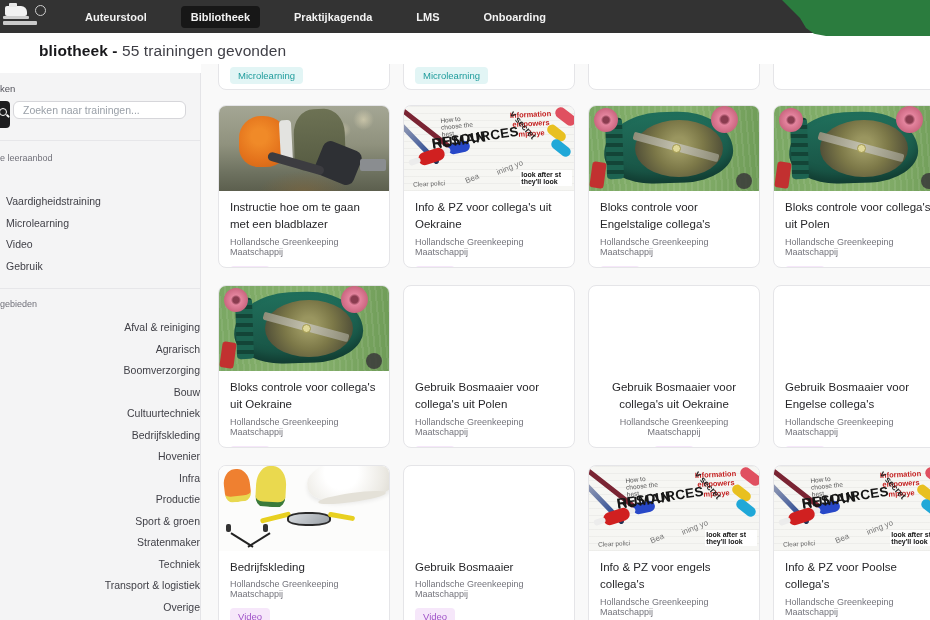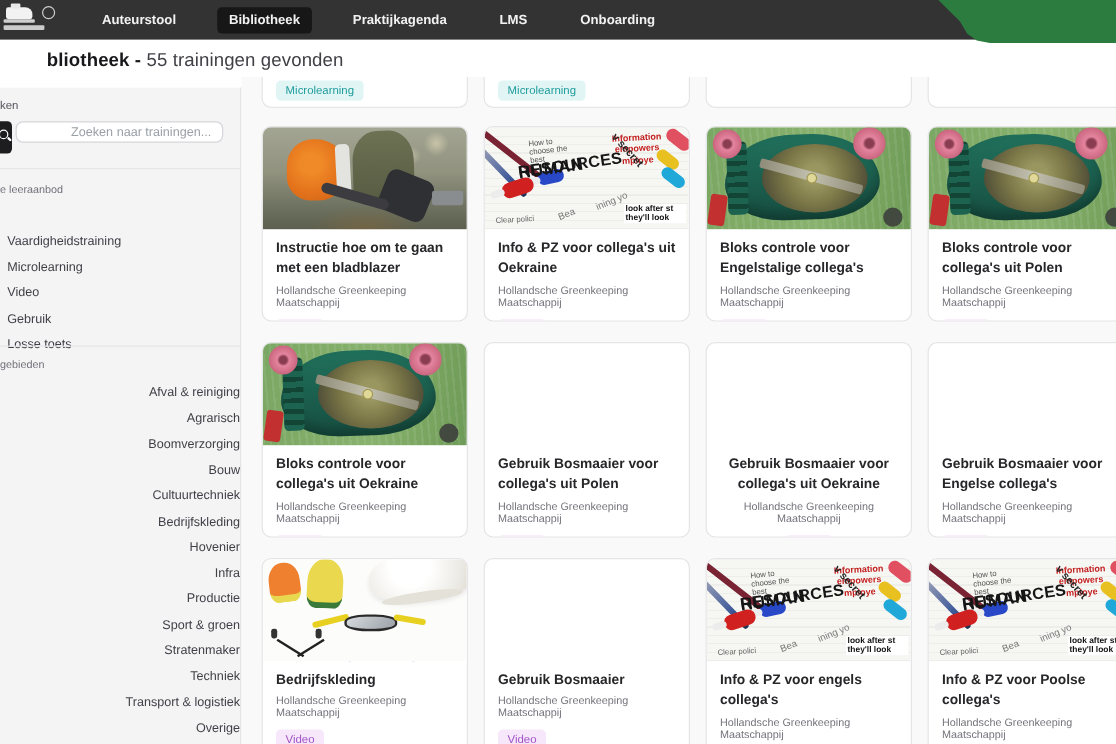--- a/index.html
+++ b/index.html
@@ -26,35 +26,35 @@
   .header { position:absolute; left:0; top:33px; width:930px; height:31px; background:#ffffff; z-index:20; }
   .page-title { position:absolute; left:0; top:9px; font-size:15.5px; color:#3f3f46; letter-spacing:.1px; }
   .page-title b { color:#18181b; font-weight:700;padding-left:39px; }
 
   
   .sidebar { position:absolute; left:0; top:73px; width:201px; height:547px; background:#f4f4f5; border-right:1px solid #e4e4e7; z-index:25; }
   .search-label { position:absolute; left:0; top:10px; font-size:9.5px; color:#52525b; }
   .search-btn { position:absolute; left:-16px; top:28px; width:26px; height:27px; background:#1d1d1f; border-radius:4px; cursor:pointer; }
   .search-btn .glass { position:absolute; left:15px; top:7px; width:8px; height:8px; border:1.6px solid #fff; border-radius:50%; }
   .search-btn .glass:after { content:""; position:absolute; left:6px; top:6px; width:4px; height:1.6px; background:#fff; transform:rotate(45deg); border-radius:1px; }
-  .search-input { position:absolute; left:13px; top:28px; width:173px; height:18px; background:#fff; border:1px solid #d6d6da; border-radius:6px; padding:0 9px; font-size:10.5px; color:#3f3f46; font-family:"Liberation Sans", sans-serif;text-align:right; }
+  .search-input { position:absolute; left:13px; top:28px; width:173px; height:18px; background:#fff; border:1px solid #d6d6da; border-radius:6px; padding:0 9px; font-size:10.5px; color:#3f3f46; font-family:"Liberation Sans", sans-serif; }
   .search-input::placeholder { color:#9aa0a8; }
   .sb-divider { position:absolute; left:0; width:200px; border-top:1px solid #e6e6e9; }
   .sb-section-title { position:absolute; left:0; font-size:9px; color:#71717a; }
   .sb-list { position:absolute; left:0; width:200px; }
   .sb-item { height:21.5px; line-height:21.5px; padding-left:6px; font-size:10.5px; color:#3f3f46; cursor:pointer; white-space:nowrap; }
 
   
   .main { position:absolute; left:201px; top:64px; width:729px; height:556px; background:#f9f9f9; overflow:hidden; }
   .card { position:absolute; width:172px; background:#fff; border:1px solid #e5e5e8; border-radius:8px; overflow:hidden; cursor:pointer; }
   .card.full { height:163px; }
   .card.partial { height:34px; }
   .card .img { position:relative; width:100%; height:85px; overflow:hidden; }
   .card .body { padding:8px 11px 0 11px; }
-  .card .title { font-size:11.5px; font-weight:700; color:#27272a; line-height:1.5; margin-bottom:3px; }
+  .card .title { font-size:11.5px; font-weight:400; color:#27272a; line-height:1.5; margin-bottom:3px; }
   .card .org { font-size:9px; color:#74747c; margin-bottom:7px; }
   .badge { display:inline-block; font-size:9.5px; font-weight:500; padding:3px 8px; border-radius:4px; }
   .badge-video { background:#f6e7fa; color:#a053c8; }
   .badge-micro { background:#e2f5f5; color:#1f9c9c; }
   .card.partial .badge { margin:10px 0 0 11px; }
 
   
   .img div { position:absolute; }
 
   
@@ -160,21 +160,20 @@
   </div>
   <input class="search-input" type="text" placeholder="Zoeken naar trainingen..." style="">
   <div id="sidebar-sections">
       <div class="sb-divider" style="top: 67px;"></div>
       <div class="sb-section-title" style="top: 80px; text-align: center;">e leeraanbod</div>
       <div class="sb-list" style="top: 98px; margin-top: 20px;">
         <div class="sb-item">Vaardigheidstraining</div>
         <div class="sb-item">Microlearning</div>
         <div class="sb-item">Video</div>
         <div class="sb-item">Gebruik</div>
-        <div class="sb-item">Losse toets</div>
       </div>
       <div class="sb-divider" style="top: 215px;"></div>
       <div class="sb-section-title" style="top: 226px;">gebieden</div>
       <div class="sb-list" style="top: 244px; text-align: right;">
         <div class="sb-item">Afval &amp; reiniging</div>
         <div class="sb-item">Agrarisch</div>
         <div class="sb-item">Boomverzorging</div>
         <div class="sb-item">Bouw</div>
         <div class="sb-item">Cultuurtechniek</div>
         <div class="sb-item">Bedrijfskleding</div>

